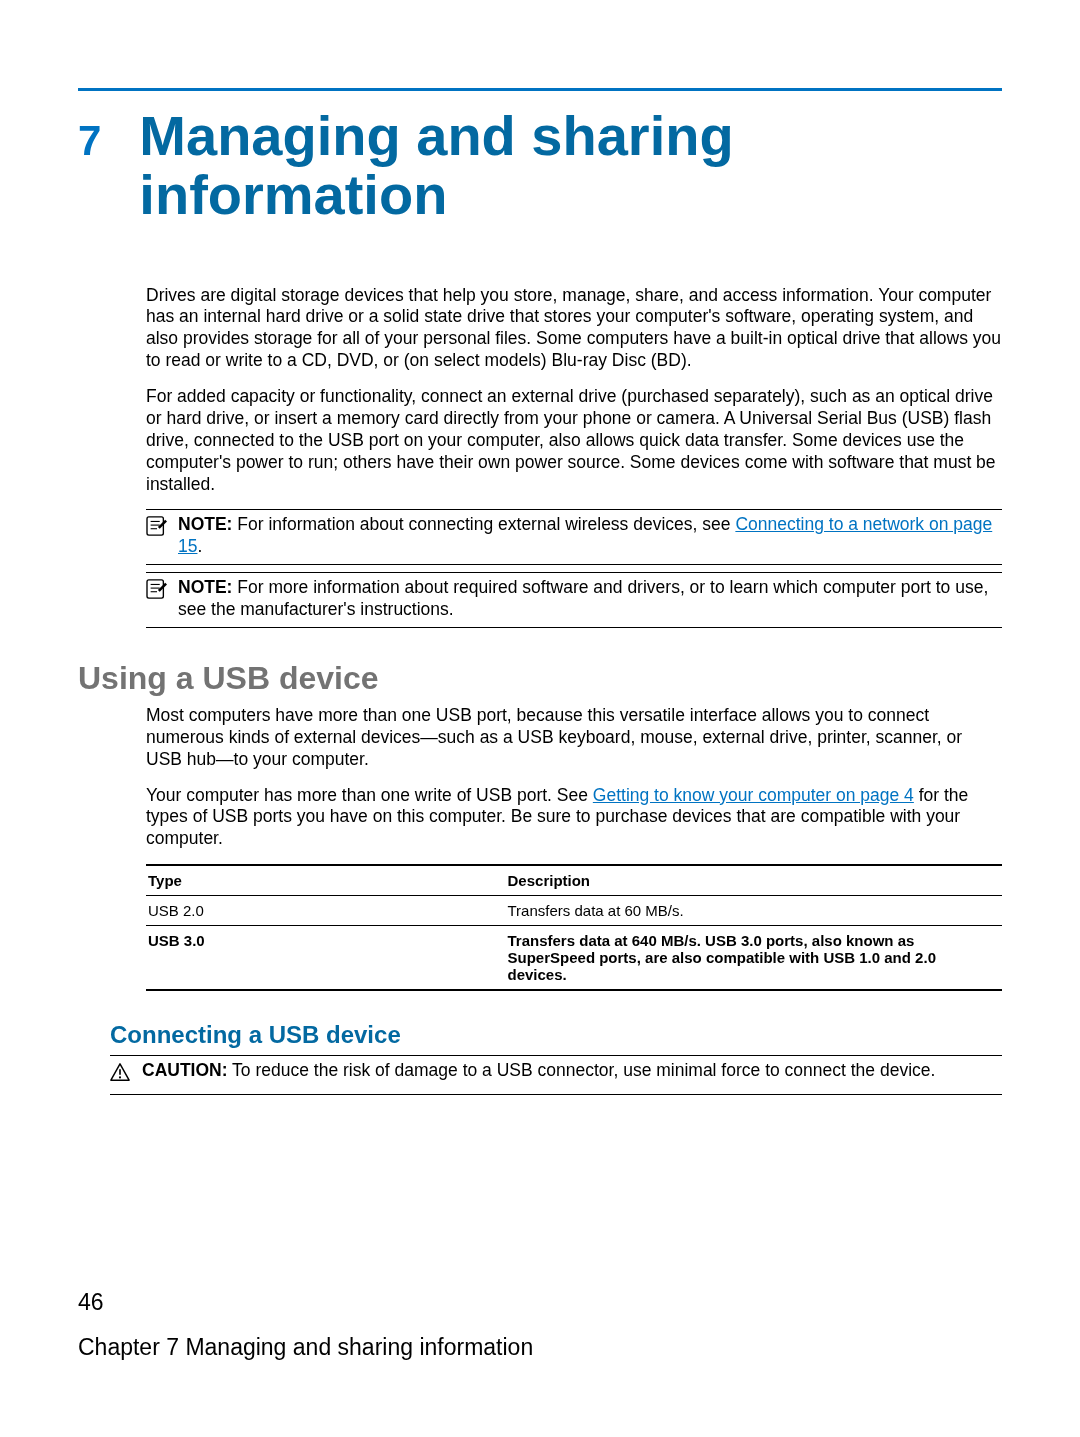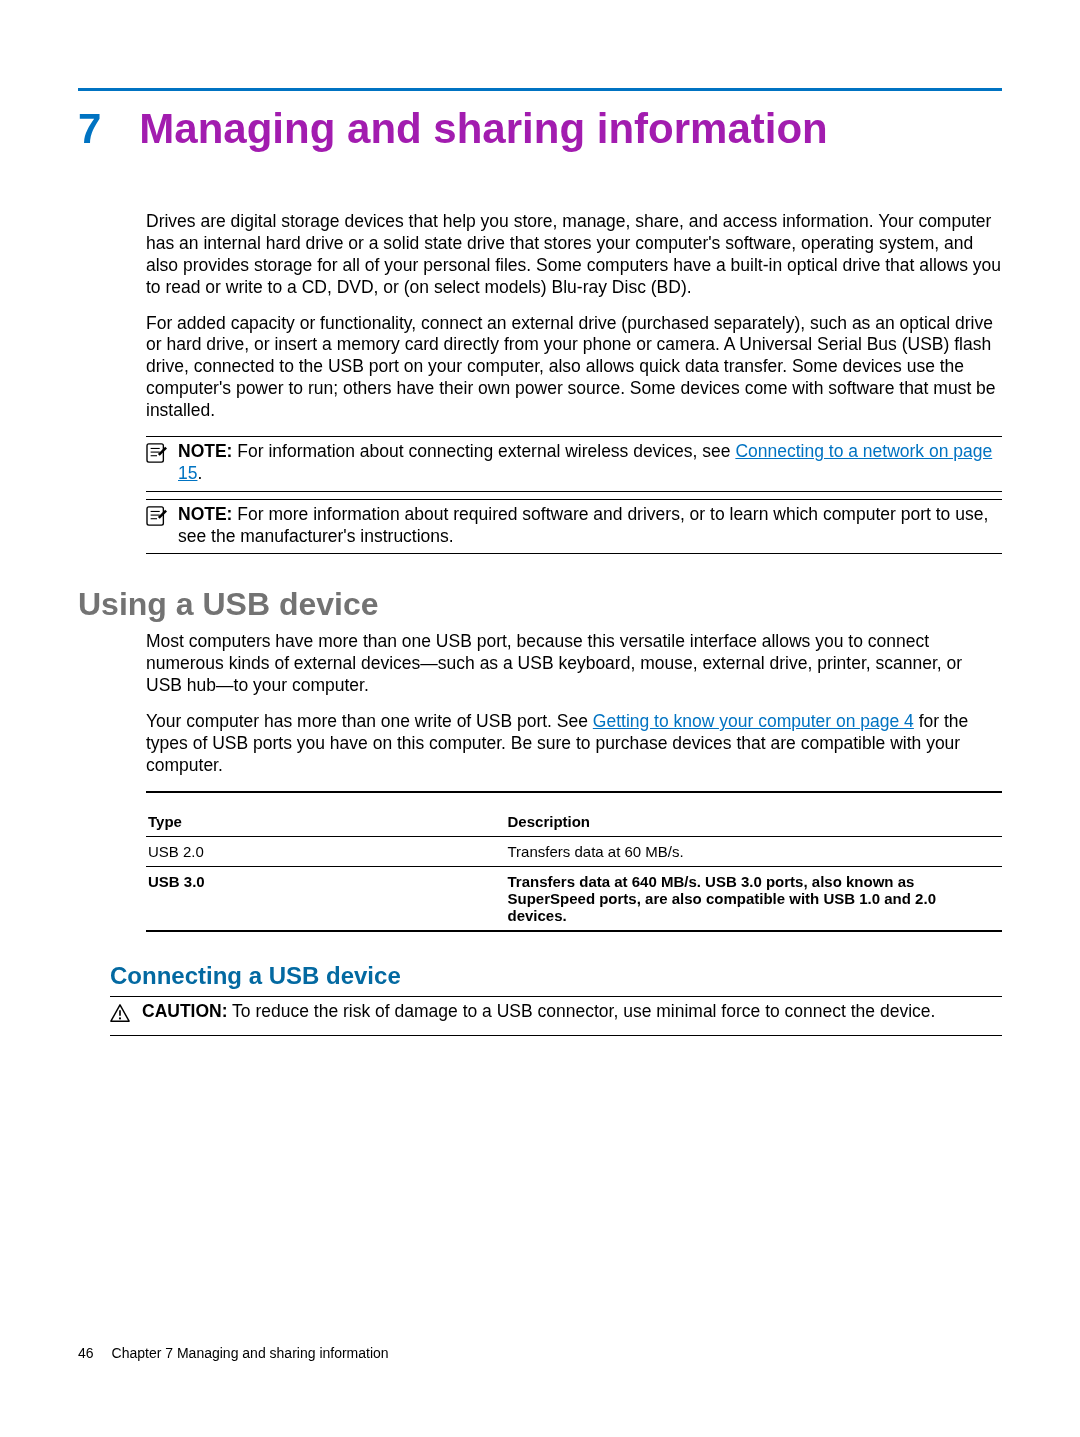--- a/index.html
+++ b/index.html
@@ -29,23 +29,23 @@
     gap: 38px;
     margin-bottom: 60px;
   }
   .chapter-num {
     font-size: 42px;
     font-weight: 700;
     color: #0073c2;
     line-height: 1;
   }
   .chapter-title {
-    font-size: 42px;
-    font-weight: 700;
-    color: #a21caf;
+    font-size: 56px;
+    font-weight: 700;
+    color: #0369a1;
     line-height: 1.05;
   }
   .body-block {
     margin-left: 68px;
   }
   p.body {
     font-size: 17.5px;
     line-height: 1.25;
     margin: 0 0 14px 0;
   }
@@ -82,21 +82,21 @@
   }
   table.usb {
     width: 100%;
     border-collapse: collapse;
     font-size: 15px;
     margin-top: 10px;
   }
   table.usb th {
     text-align: left;
     font-weight: 700;
-    padding: 20px 6px 6px 2px;
+    padding: 6px 6px 6px 2px;
     border-top: 2px solid #000;
     border-bottom: 1px solid #000;
   }
   table.usb td {
     padding: 6px 6px 6px 2px;
     border-bottom: 1px solid #000;
     vertical-align: top;
   }
   table.usb tr:last-child td { border-bottom: 2px solid #000; font-weight: bold; }
   .col-type { width: 42%; }
@@ -111,23 +111,24 @@
     line-height: 1.25;
   }
   .caution-icon { flex: 0 0 24px; padding-top: 2px; }
   .caution-icon svg { width: 20px; height: 20px; }
   .caution-body { flex: 1; }
   .caution-label { font-weight: 700; }
   .footer {
     position: absolute;
     left: 78px;
     bottom: 76px;
-    font-size: 14px;
+    font-size: 23px;
     display: flex;
     gap: 18px;
+    flex-direction: column;
   }
 </style>
 </head>
 <body>
 
 <div class="page">
   <div class="top-rule"></div>
 
   <div class="chapter-head">
     <div class="chapter-num">7</div>

